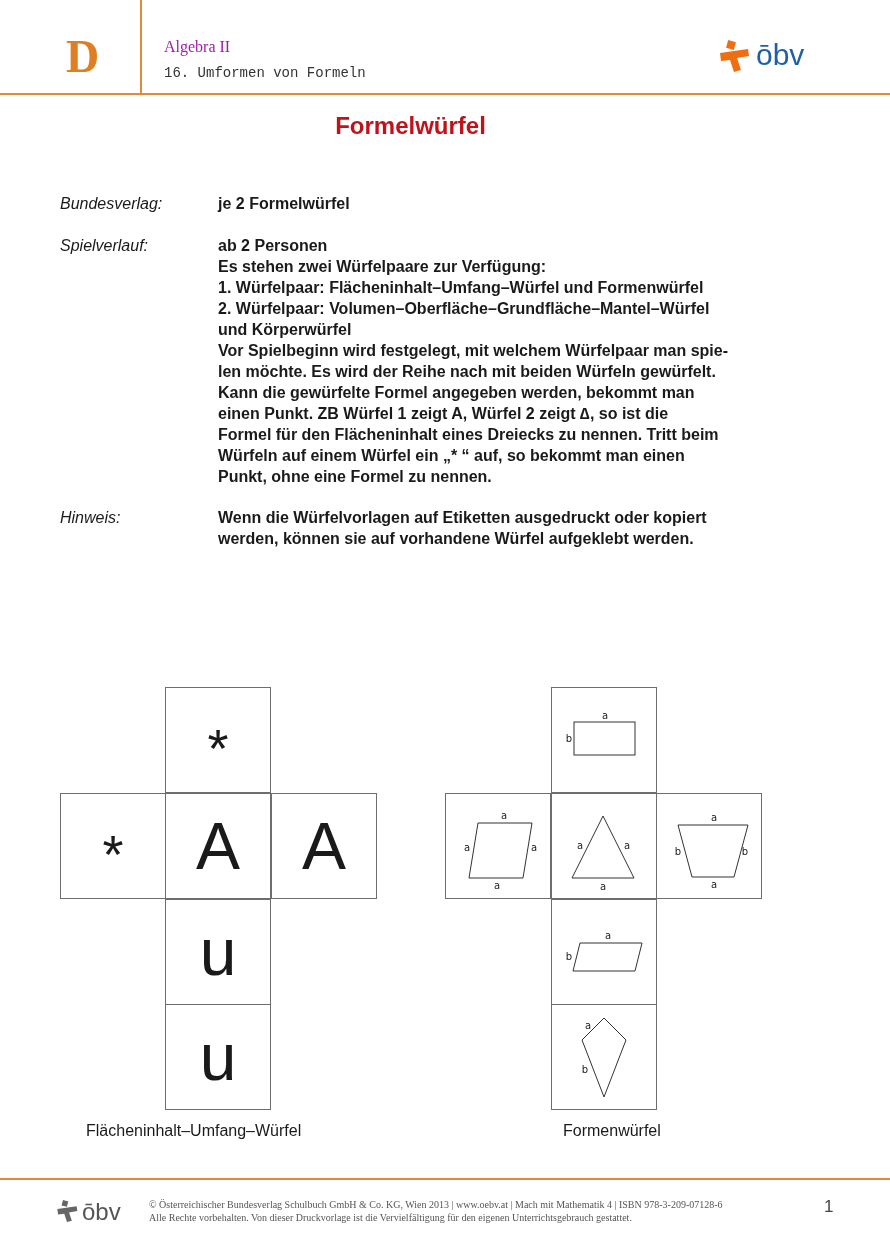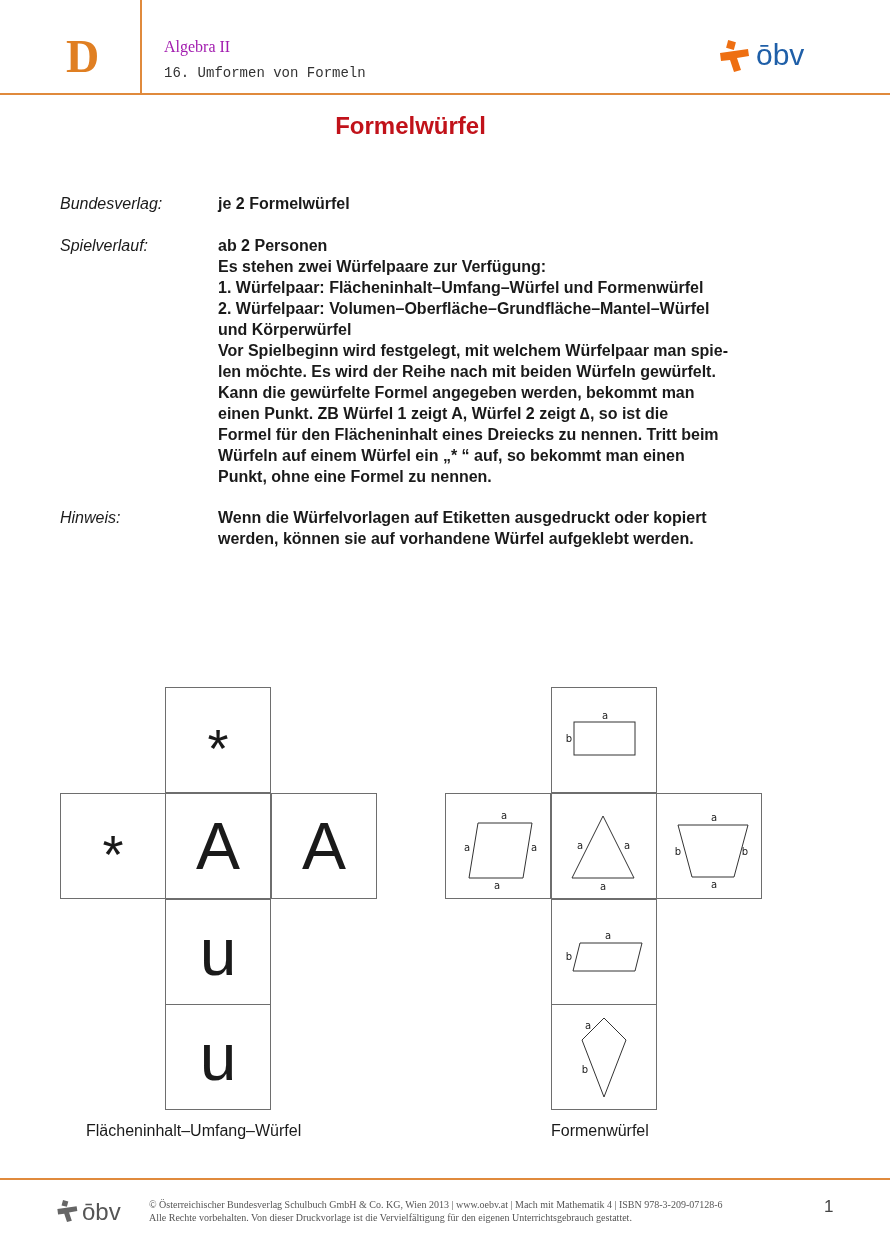--- a/index.html
+++ b/index.html
@@ -153,21 +153,21 @@
     </svg>
   </div>
   <div class="cell" style="left:551px; top:1004px;">
     <svg viewBox="0 0 104 104">
       <polygon points="52,13 74,35 52,92 30,35" fill="none" stroke="#333" stroke-width="1"></polygon>
       <text x="36" y="24" font-size="10" text-anchor="middle" fill="#222" font-family="DejaVu Sans, sans-serif">a</text>
       <text x="33" y="68" font-size="10" text-anchor="middle" fill="#222" font-family="DejaVu Sans, sans-serif">b</text>
     </svg>
   </div>
 </div>
-<div class="caption" style="left:551px;text-align:center;">Formenwürfel</div>
+<div class="caption" style="left:563px;text-align:center;">Formenwürfel</div>
 
 <div class="footer-line"></div>
 <div class="footer">
   <div class="logo">
     <svg width="22" height="22" viewBox="0 0 32 32">
       <rect x="9" y="1" width="8" height="8" fill="#666" transform="rotate(15 13 5)"></rect>
       <path d="M2 13 L30 9 L31 16 L19 18 L23 30 L16 32 L12 20 L3 21 Z" fill="#666"></path>
     </svg>
     <span class="txt" style="color:#555;">ōbv</span>
   </div>

